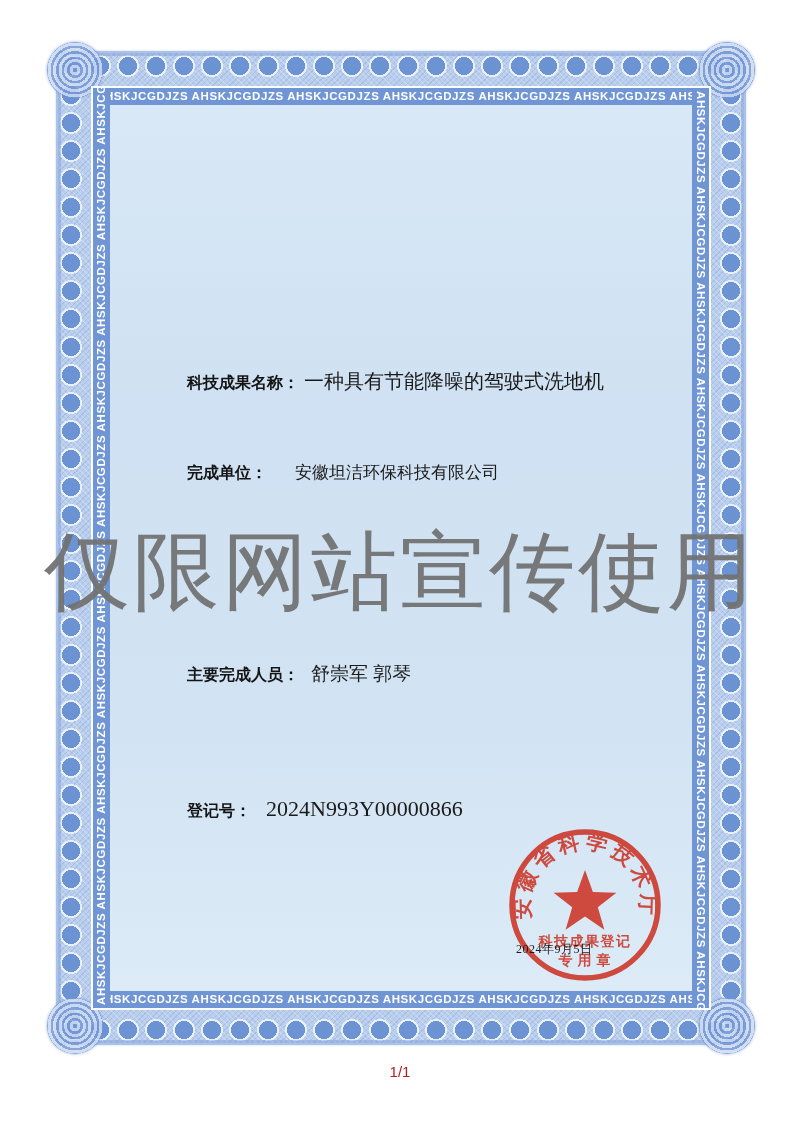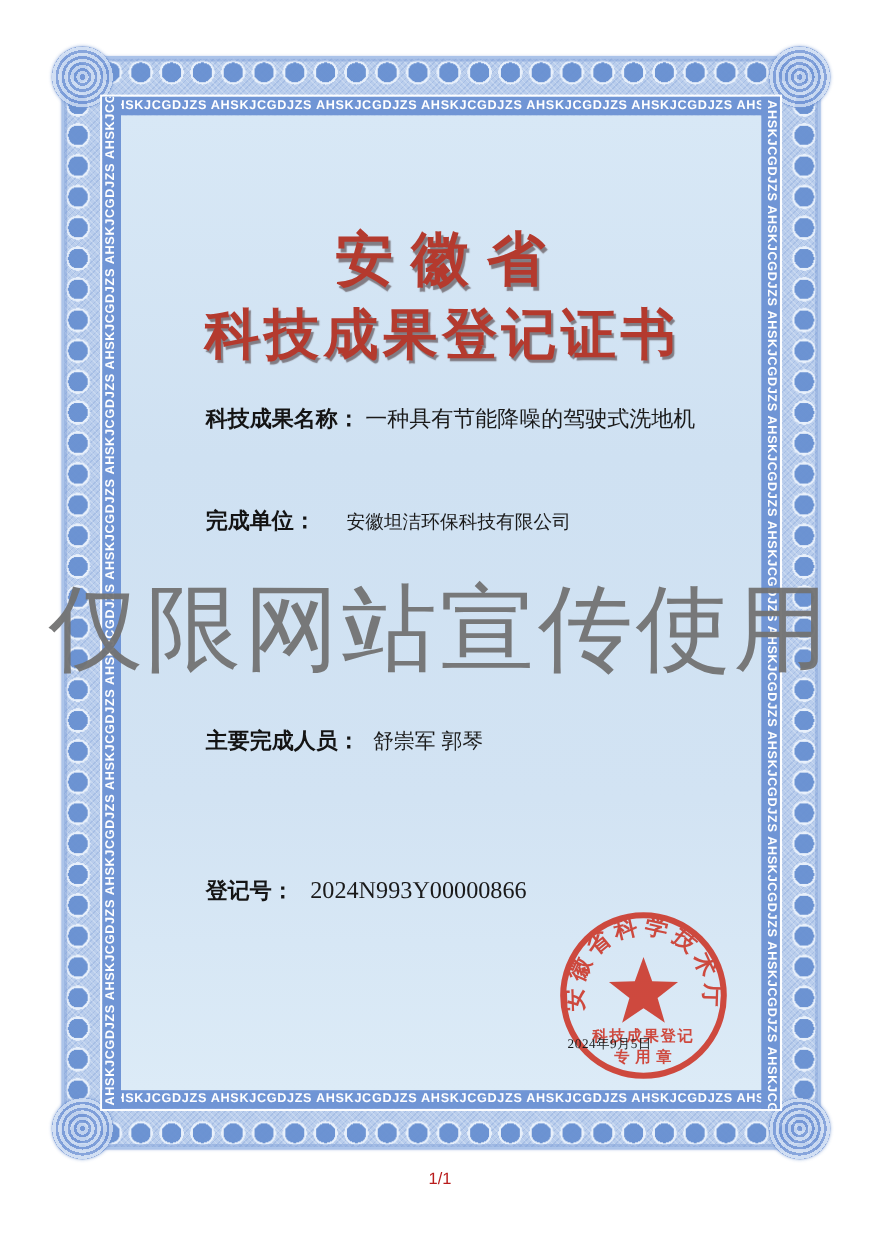--- a/index.html
+++ b/index.html
@@ -57,21 +57,21 @@
   .title{
     position:absolute; left:0; width:800px; text-align:center;
     font-family:"Liberation Serif","DejaVu Serif",serif; font-weight:bold;
     color:#b43a2e; text-shadow:2px 3px 1px rgba(62,40,40,.55);
   }
   .title.l1{ top:201px; font-size:53px; letter-spacing:16px; text-indent:16px; }
   .title.l2{ top:271px; font-size:50px; letter-spacing:4px; text-indent:4px; }
   .row{ position:absolute; left:187px; white-space:nowrap; line-height:1.12; }
   .row .lab{
     font-family:"Liberation Serif","DejaVu Serif",serif;
-    font-weight:bold; font-size:20px; color:#141414;
+    font-weight:bold; font-size:16px; color:#141414;
   }
   .row .val{ font-weight:normal; color:#1a1a1a; }
   .row.r1{ top:370px; } .row.r1 .val{ font-size:20px; margin-left:5px; }
   .row.r2{ top:463px; } .row.r2 .val{ font-size:17px; margin-left:28px; }
   .row.r3{ top:663px; } .row.r3 .val{ font-size:19px; margin-left:12px; }
   .row.r4{ top:797px; } .row.r4 .val{
       font-family:"Liberation Serif","DejaVu Serif",serif;
       font-weight:normal; font-size:22px; margin-left:15px; }
   .row.r5{ top:840px; } .row.r5 .val{ font-size:19px; margin-left:16px; }
   .watermark{
@@ -105,22 +105,20 @@
 
     <div class="band-frame"></div>
     <div class="strip h top"><span>AHSKJCGDJZS AHSKJCGDJZS AHSKJCGDJZS AHSKJCGDJZS AHSKJCGDJZS AHSKJCGDJZS AHSKJCGDJZS AHSKJCGDJZS AHSKJCGDJZS AHSKJCGDJZS</span></div>
     <div class="strip h bottom"><span>AHSKJCGDJZS AHSKJCGDJZS AHSKJCGDJZS AHSKJCGDJZS AHSKJCGDJZS AHSKJCGDJZS AHSKJCGDJZS AHSKJCGDJZS AHSKJCGDJZS AHSKJCGDJZS</span></div>
     <div class="strip v left"><span>AHSKJCGDJZS AHSKJCGDJZS AHSKJCGDJZS AHSKJCGDJZS AHSKJCGDJZS AHSKJCGDJZS AHSKJCGDJZS AHSKJCGDJZS AHSKJCGDJZS AHSKJCGDJZS AHSKJCGDJZS AHSKJCGDJZS AHSKJCGDJZS AHSKJCGDJZS</span></div>
     <div class="strip v right"><span>AHSKJCGDJZS AHSKJCGDJZS AHSKJCGDJZS AHSKJCGDJZS AHSKJCGDJZS AHSKJCGDJZS AHSKJCGDJZS AHSKJCGDJZS AHSKJCGDJZS AHSKJCGDJZS AHSKJCGDJZS AHSKJCGDJZS AHSKJCGDJZS AHSKJCGDJZS</span></div>
 
     <div class="inner"></div>
   </div>
 
-  <div class="title l1">安徽省</div>
-  <div class="title l2">科技成果登记证书</div>
 
   <div class="row r1">
     <span class="lab">科技成果名称：</span><span class="val">一种具有节能降噪的驾驶式洗地机</span>
   </div>
   <div class="row r3">
     <span class="lab">主要完成人员：</span><span class="val">舒崇军 郭琴</span>
   </div>
   <div class="row r2">
     <span class="lab">完成单位：</span><span class="val">安徽坦洁环保科技有限公司</span>
   </div>

